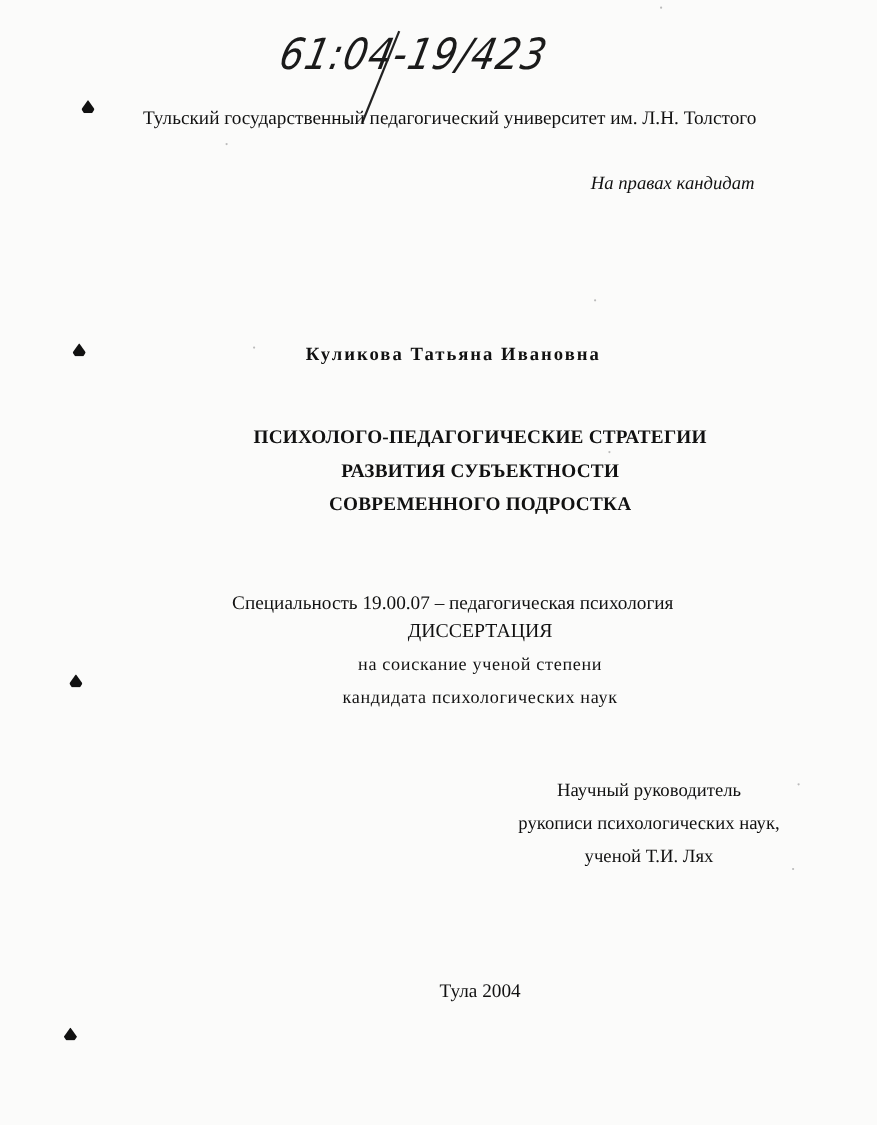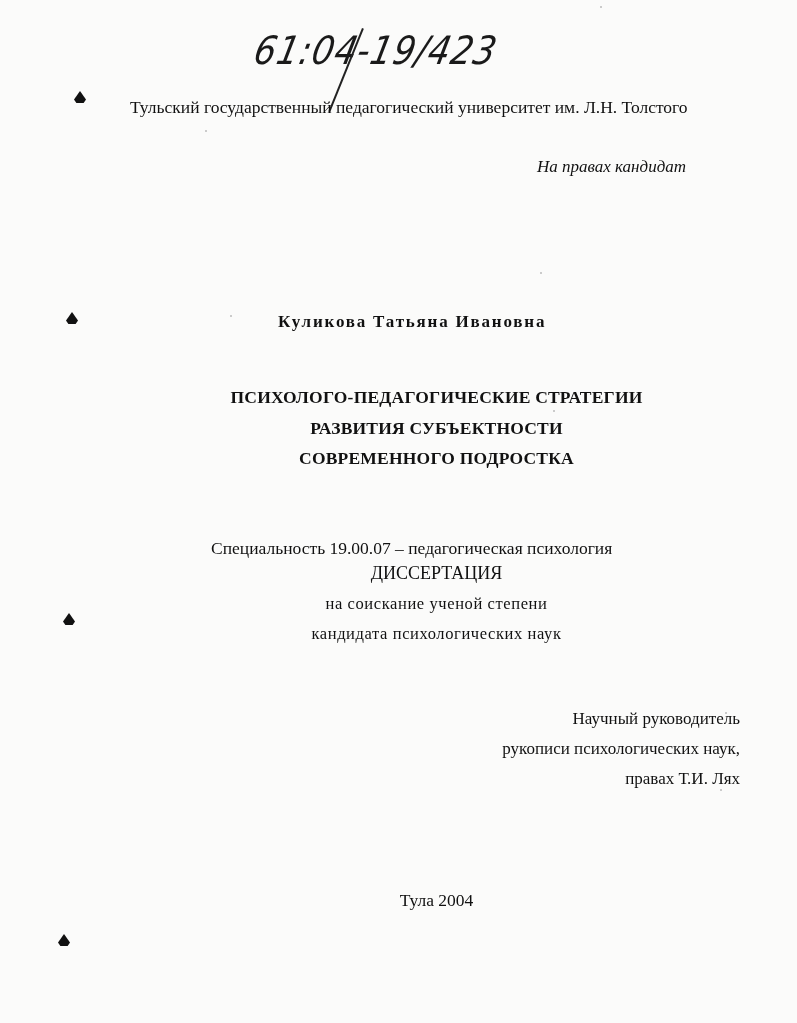--- a/index.html
+++ b/index.html
@@ -24,21 +24,21 @@
   .rights { left:537px; top:157px; font-size:17px; font-style:italic; }
   .author { left:278px; top:312px; font-size:17px; font-weight:bold; letter-spacing:1.8px; }
   .title-line { font-family:"Liberation Serif",serif; font-weight:bold; font-size:17.5px; letter-spacing:0.2px; }
   .t1 { left:0; top:387px; padding-left:38px; }
   .t2 { left:0; top:418px; padding-left:38px; }
   .t3 { left:0; top:448px; padding-left:38px; }
   .specialty { left:211px; top:506px; font-size:17.5px;margin-top:32px; }
   .diss { left:0; top:563px; font-size:18px; padding-left:38px; }
   .seek1 { left:0; top:594px; font-size:16.5px; letter-spacing:0.6px; padding-left:38px; }
   .seek2 { left:0; top:624px; font-size:16.5px; letter-spacing:0.6px; padding-left:38px; }
-  .adv { position:absolute; left:440px; width:300px; text-align:right; font-size:17px; white-space:nowrap; }
+  .adv { position:absolute; left:440px; width:300px; text-align:center; font-size:17px; white-space:nowrap; }
   .a1 { top:709px; }
   .a2 { top:739px; }
   .a3 { top:769px; }
   .city { left:0; top:890px; font-size:17.5px; padding-left:38px; }
   .mark {
     position:absolute; width:12px; height:12px; background:#111;
     clip-path:polygon(50% 0%,100% 70%,80% 100%,20% 100%,0% 70%);
   }
   .speck { position:absolute; width:2px; height:2px; background:#bbb; border-radius:50%; }
 </style>
@@ -60,21 +60,21 @@
   <div class="center title-line t3">СОВРЕМЕННОГО ПОДРОСТКА</div>
 
   <div class="abs specialty">Специальность 19.00.07 – педагогическая психология</div>
 
   <div class="center diss">ДИССЕРТАЦИЯ</div>
   <div class="center seek1">на соискание ученой степени</div>
   <div class="center seek2">кандидата психологических наук</div>
 
   <div class="adv a1">Научный руководитель</div>
   <div class="adv a2">рукописи психологических наук,</div>
-  <div class="adv a3">правах Т.И. Лях</div>
+  <div class="adv a3">ученой Т.И. Лях</div>
 
   <div class="center city">Тула  2004</div>
 
   <div class="mark" style="left:74px;top:91px;"></div>
   <div class="mark" style="left:66px;top:312px;"></div>
   <div class="mark" style="left:63px;top:613px;"></div>
   <div class="mark" style="left:58px;top:934px;"></div>
 
   <div class="speck" style="left:540px;top:272px;"></div>
   <div class="speck" style="left:230px;top:315px;"></div>

